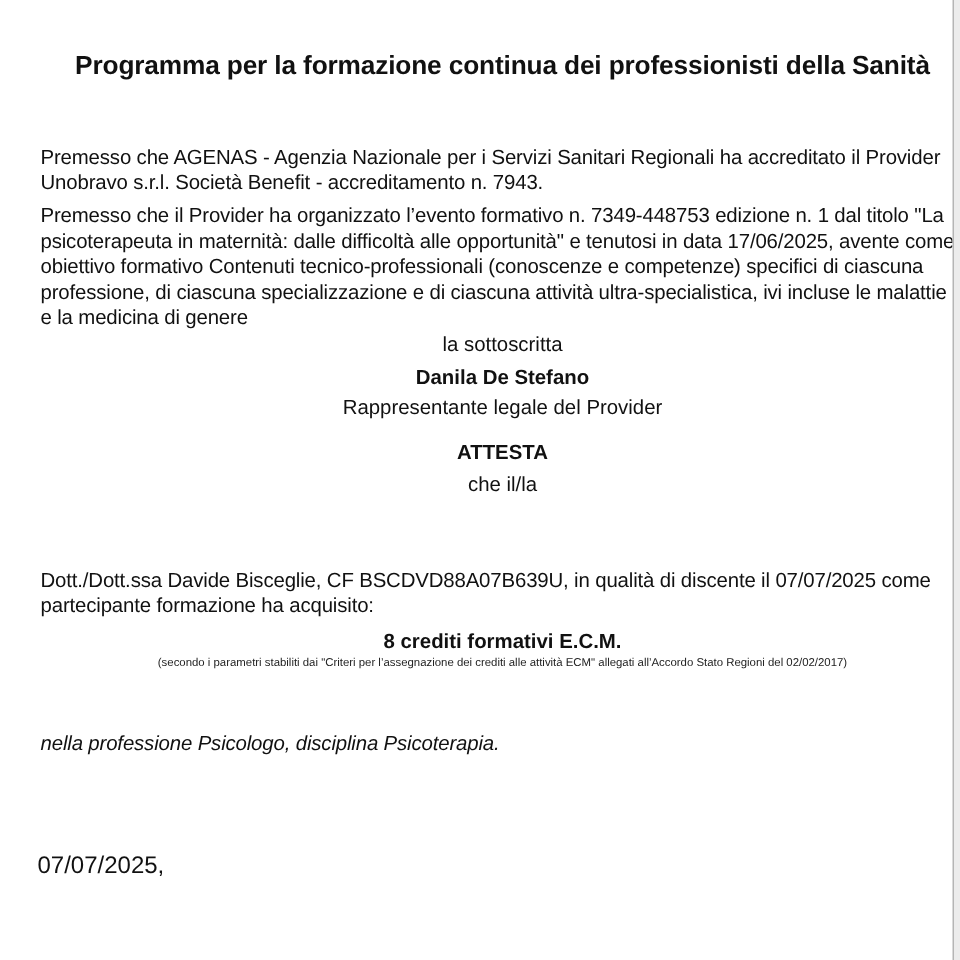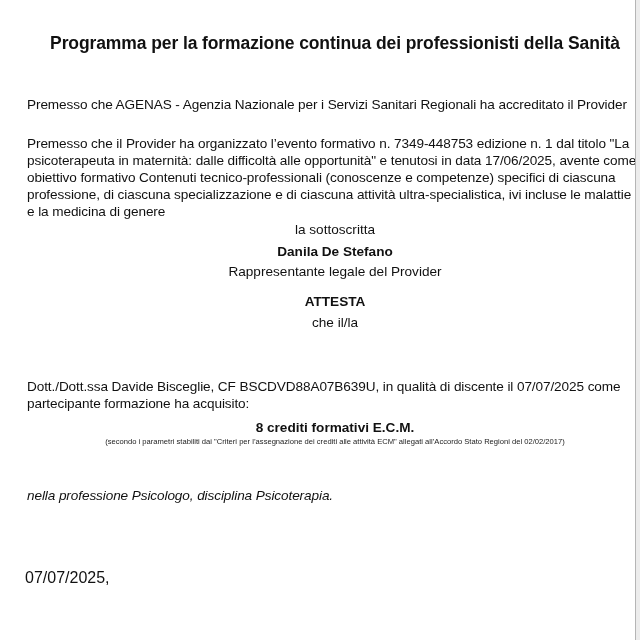--- a/index.html
+++ b/index.html
@@ -94,20 +94,21 @@
     }
   </style>
 </head>
 <body>
 
 <div class="page">
   <div class="title">Programma per la formazione continua dei professionisti della Sanità</div>
 
   <div class="para" style="top:96px;">
     <div>Premesso che AGENAS - Agenzia Nazionale per i Servizi Sanitari Regionali ha accreditato il Provider</div>
+    <div>Unobravo s.r.l. Società Benefit - accreditamento n. 7943.</div>
   </div>
 
   <div class="para" style="top:135px;">
     <div>Premesso che il Provider ha organizzato l’evento formativo n. 7349-448753 edizione n. 1 dal titolo "La</div>
     <div>psicoterapeuta in maternità: dalle difficoltà alle opportunità" e tenutosi in data 17/06/2025, avente come</div>
     <div>obiettivo formativo Contenuti tecnico-professionali (conoscenze e competenze) specifici di ciascuna</div>
     <div>professione, di ciascuna specializzazione e di ciascuna attività ultra-specialistica, ivi incluse le malattie rare</div>
     <div>e la medicina di genere</div>
   </div>
 

